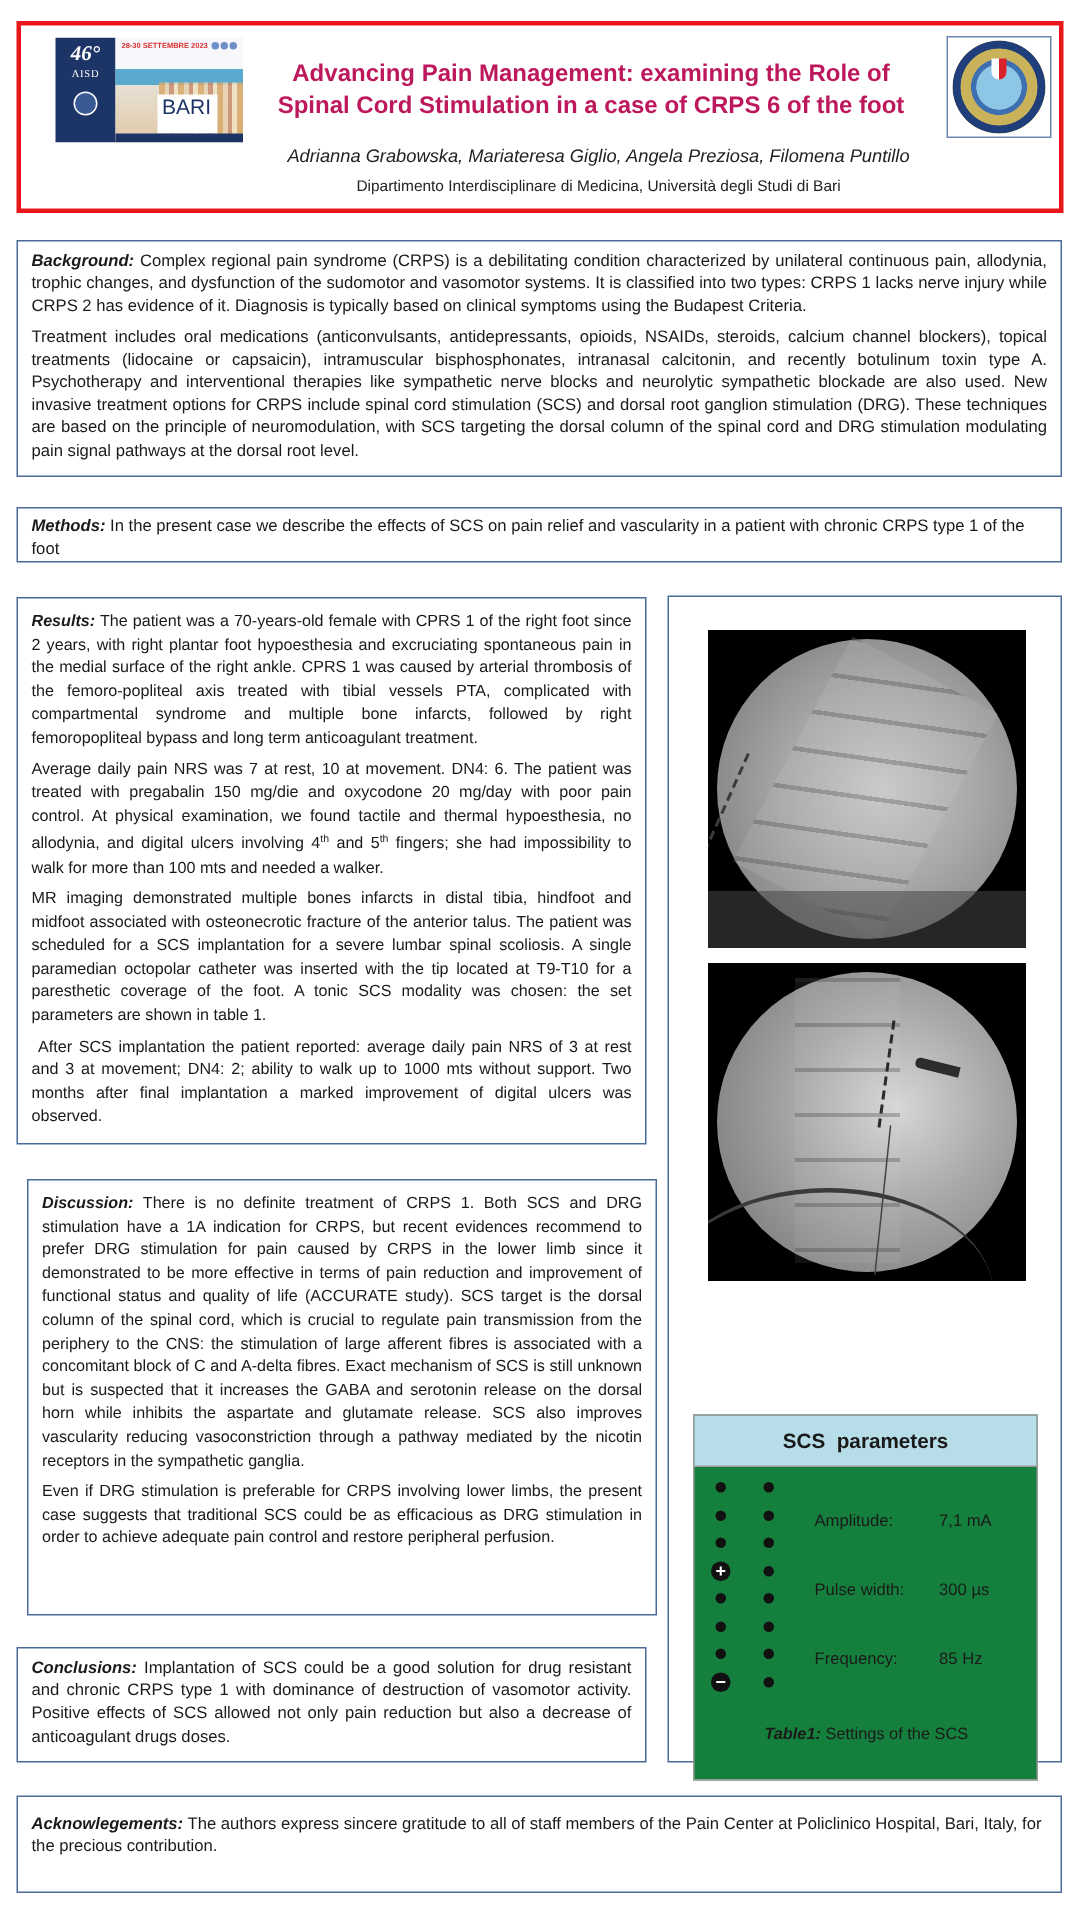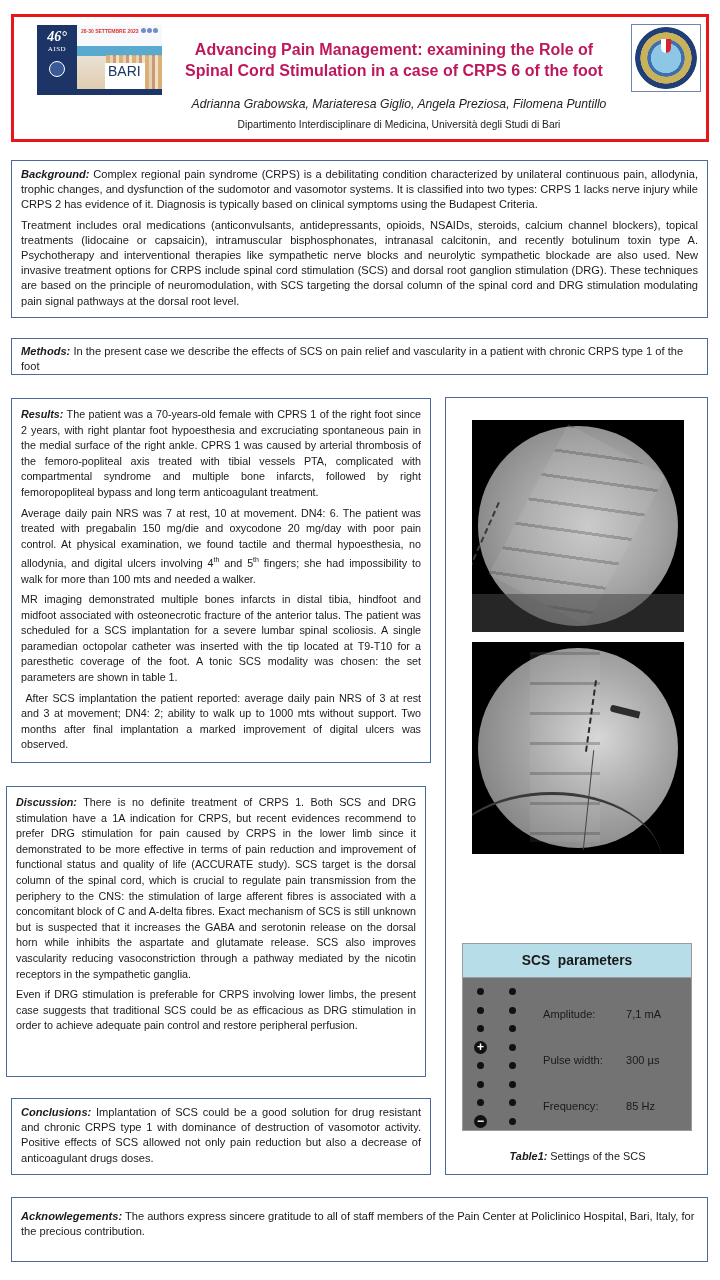--- a/index.html
+++ b/index.html
@@ -35,21 +35,21 @@
   #uni-seal .shield { position: absolute; left: 26px; top: 12px; width: 10px; height: 14px; background: linear-gradient(90deg,#fff 0 50%,#d9232a 50% 100%); border-radius: 0 0 5px 5px; }
 
   
   #background-box { left: 11px; top: 160px; width: 697px; height: 158px; padding: 6px 9px; }
   #methods-box { left: 11px; top: 338px; width: 697px; height: 37px; padding: 5px 9px; }
   #methods-box .txt { text-align: left; }
 
   #results-box { left: 11px; top: 398px; width: 420px; height: 365px; padding: 8px 9px; }
   #results-box .txt { font-family: "Liberation Sans", sans-serif; font-size: 10.75px; line-height: 15.6px; }
 
-  #discussion-box { left: 6px; top: 786px; width: 420px; height: 291px; padding: 8px 9px; }
+  #discussion-box { left: 18px; top: 786px; width: 420px; height: 291px; padding: 8px 9px; }
   #discussion-box .txt { font-family: "Liberation Sans", sans-serif; font-size: 10.75px; line-height: 15.6px; }
 
   #conclusions-box { left: 11px; top: 1098px; width: 420px; height: 77px; padding: 6px 9px; }
   #acknowledgements-box { left: 11px; top: 1197px; width: 697px; height: 65px; padding: 11px 9px; }
   #acknowledgements-box .txt { text-align: left; }
 
   #figure-box { left: 445px; top: 397px; width: 263px; height: 778px; }
   .xray { position: absolute; left: 26px; width: 212px; height: 212px; background: #000; overflow: hidden; }
   .xray .disc { position: absolute; left: 6px; top: 6px; width: 200px; height: 200px; border-radius: 50%; }
   #xray-1 { top: 22px; }
@@ -59,21 +59,21 @@
   #xray-1 .lead { position: absolute; left: 26px; top: 82px; width: 2px; height: 72px; border-left: 2px dashed #3a3a3a; transform: rotate(24deg); transform-origin: top left; }
   #xray-2 { top: 244px; }
   #xray-2 .disc { background: radial-gradient(circle at 60% 45%, #d7d7d7 0%, #a9a9a9 40%, #8c8c8c 70%, #6e6e6e 100%); }
   #xray-2 .spine { position: absolute; left: 58px; top: 10px; width: 70px; height: 190px; background: repeating-linear-gradient(180deg, rgba(80,80,80,0.35) 0 3px, rgba(220,220,220,0.08) 3px 30px); }
   #xray-2 .lead { position: absolute; left: 118px; top: 38px; width: 2px; height: 72px; border-left: 2px dashed #2a2a2a; transform: rotate(8deg); }
   #xray-2 .wire { position: absolute; left: 116px; top: 108px; width: 1px; height: 100px; background: #444; transform: rotate(6deg); }
   #xray-2 .needle { position: absolute; left: 138px; top: 66px; width: 30px; height: 7px; background: #2c2c2c; transform: rotate(14deg); border-radius: 3px 0 0 3px; }
   #xray-2 .arc { position: absolute; left: -30px; top: 150px; width: 220px; height: 140px; border-radius: 50%; border-top: 3px solid #3a3a3a; }
   #figure-caption { position: absolute; left: 10px; top: 462px; width: 243px; text-align: center; font-size: 10.9px; line-height: 15px; }
 
-  #scs-table { position: absolute; left: 16px; top: 545px; width: 230px; height: 188px; border: 1.5px solid #9b9b9b; background: #737373; }
+  #scs-table { position: absolute; left: 16px; top: 545px; width: 230px; height: 244px; border: 1.5px solid #9b9b9b; background: #15803d; }
   #scs-table-header { height: 34px; background: #b7dde8; border-bottom: 1.5px solid #9b9b9b; display: flex; align-items: center; justify-content: center; font-size: 13.8px; font-weight: bold; white-space: pre; }
   #electrode { position: absolute; left: 12px; top: 44px; width: 44px; height: 140px; }
   .contact { position: absolute; width: 7px; height: 7px; border-radius: 50%; background: #111; }
   .contact.big { width: 13px; height: 13px; margin-left: -3px; margin-top: -3px; color: #fff; font-size: 12px; line-height: 12px; text-align: center; font-weight: bold; }
   .param-row { position: absolute; left: 80px; display: flex; font-size: 11.1px; }
   .param-row .k { width: 83px; font-weight: normal; }
   #table-caption { position: absolute; left: 10px; top: 752px; width: 243px; text-align: center; font-size: 10.9px; }
 </style>
 </head>
 <body>

